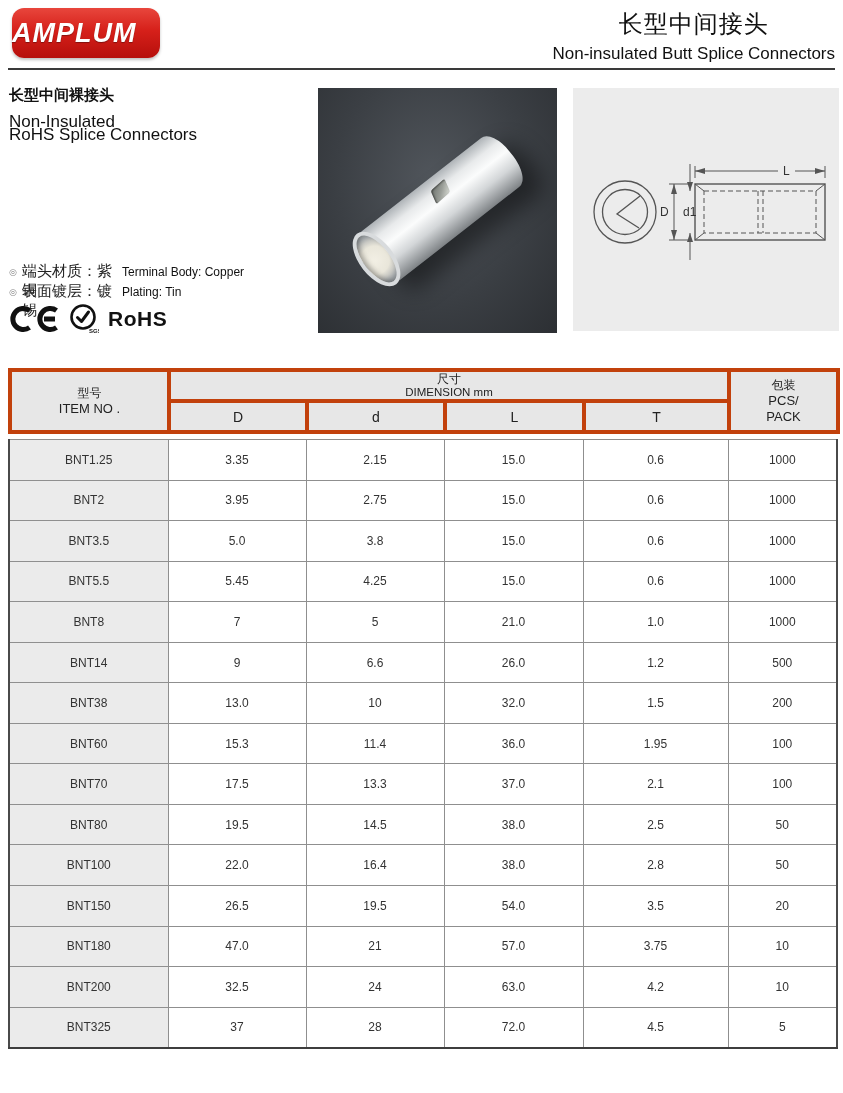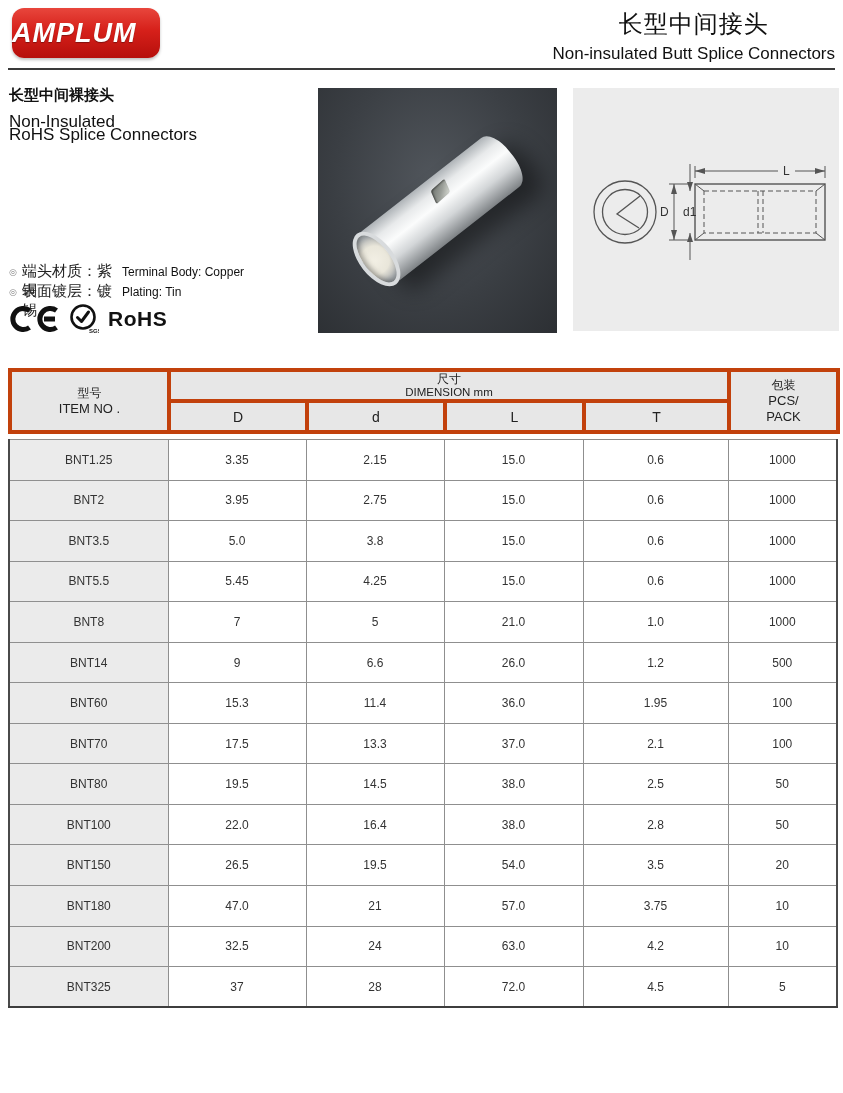--- a/index.html
+++ b/index.html
@@ -254,20 +254,28 @@
           </tr>
           <tr>
             <td>BNT14</td>
             <td>9</td>
             <td>6.6</td>
             <td>26.0</td>
             <td>1.2</td>
             <td>500</td>
           </tr>
           <tr>
+            <td>BNT38</td>
+            <td>13.0</td>
+            <td>10</td>
+            <td>32.0</td>
+            <td>1.5</td>
+            <td>200</td>
+          </tr>
+          <tr>
             <td>BNT60</td>
             <td>15.3</td>
             <td>11.4</td>
             <td>36.0</td>
             <td>1.95</td>
             <td>100</td>
           </tr>
           <tr>
             <td>BNT70</td>
             <td>17.5</td>

